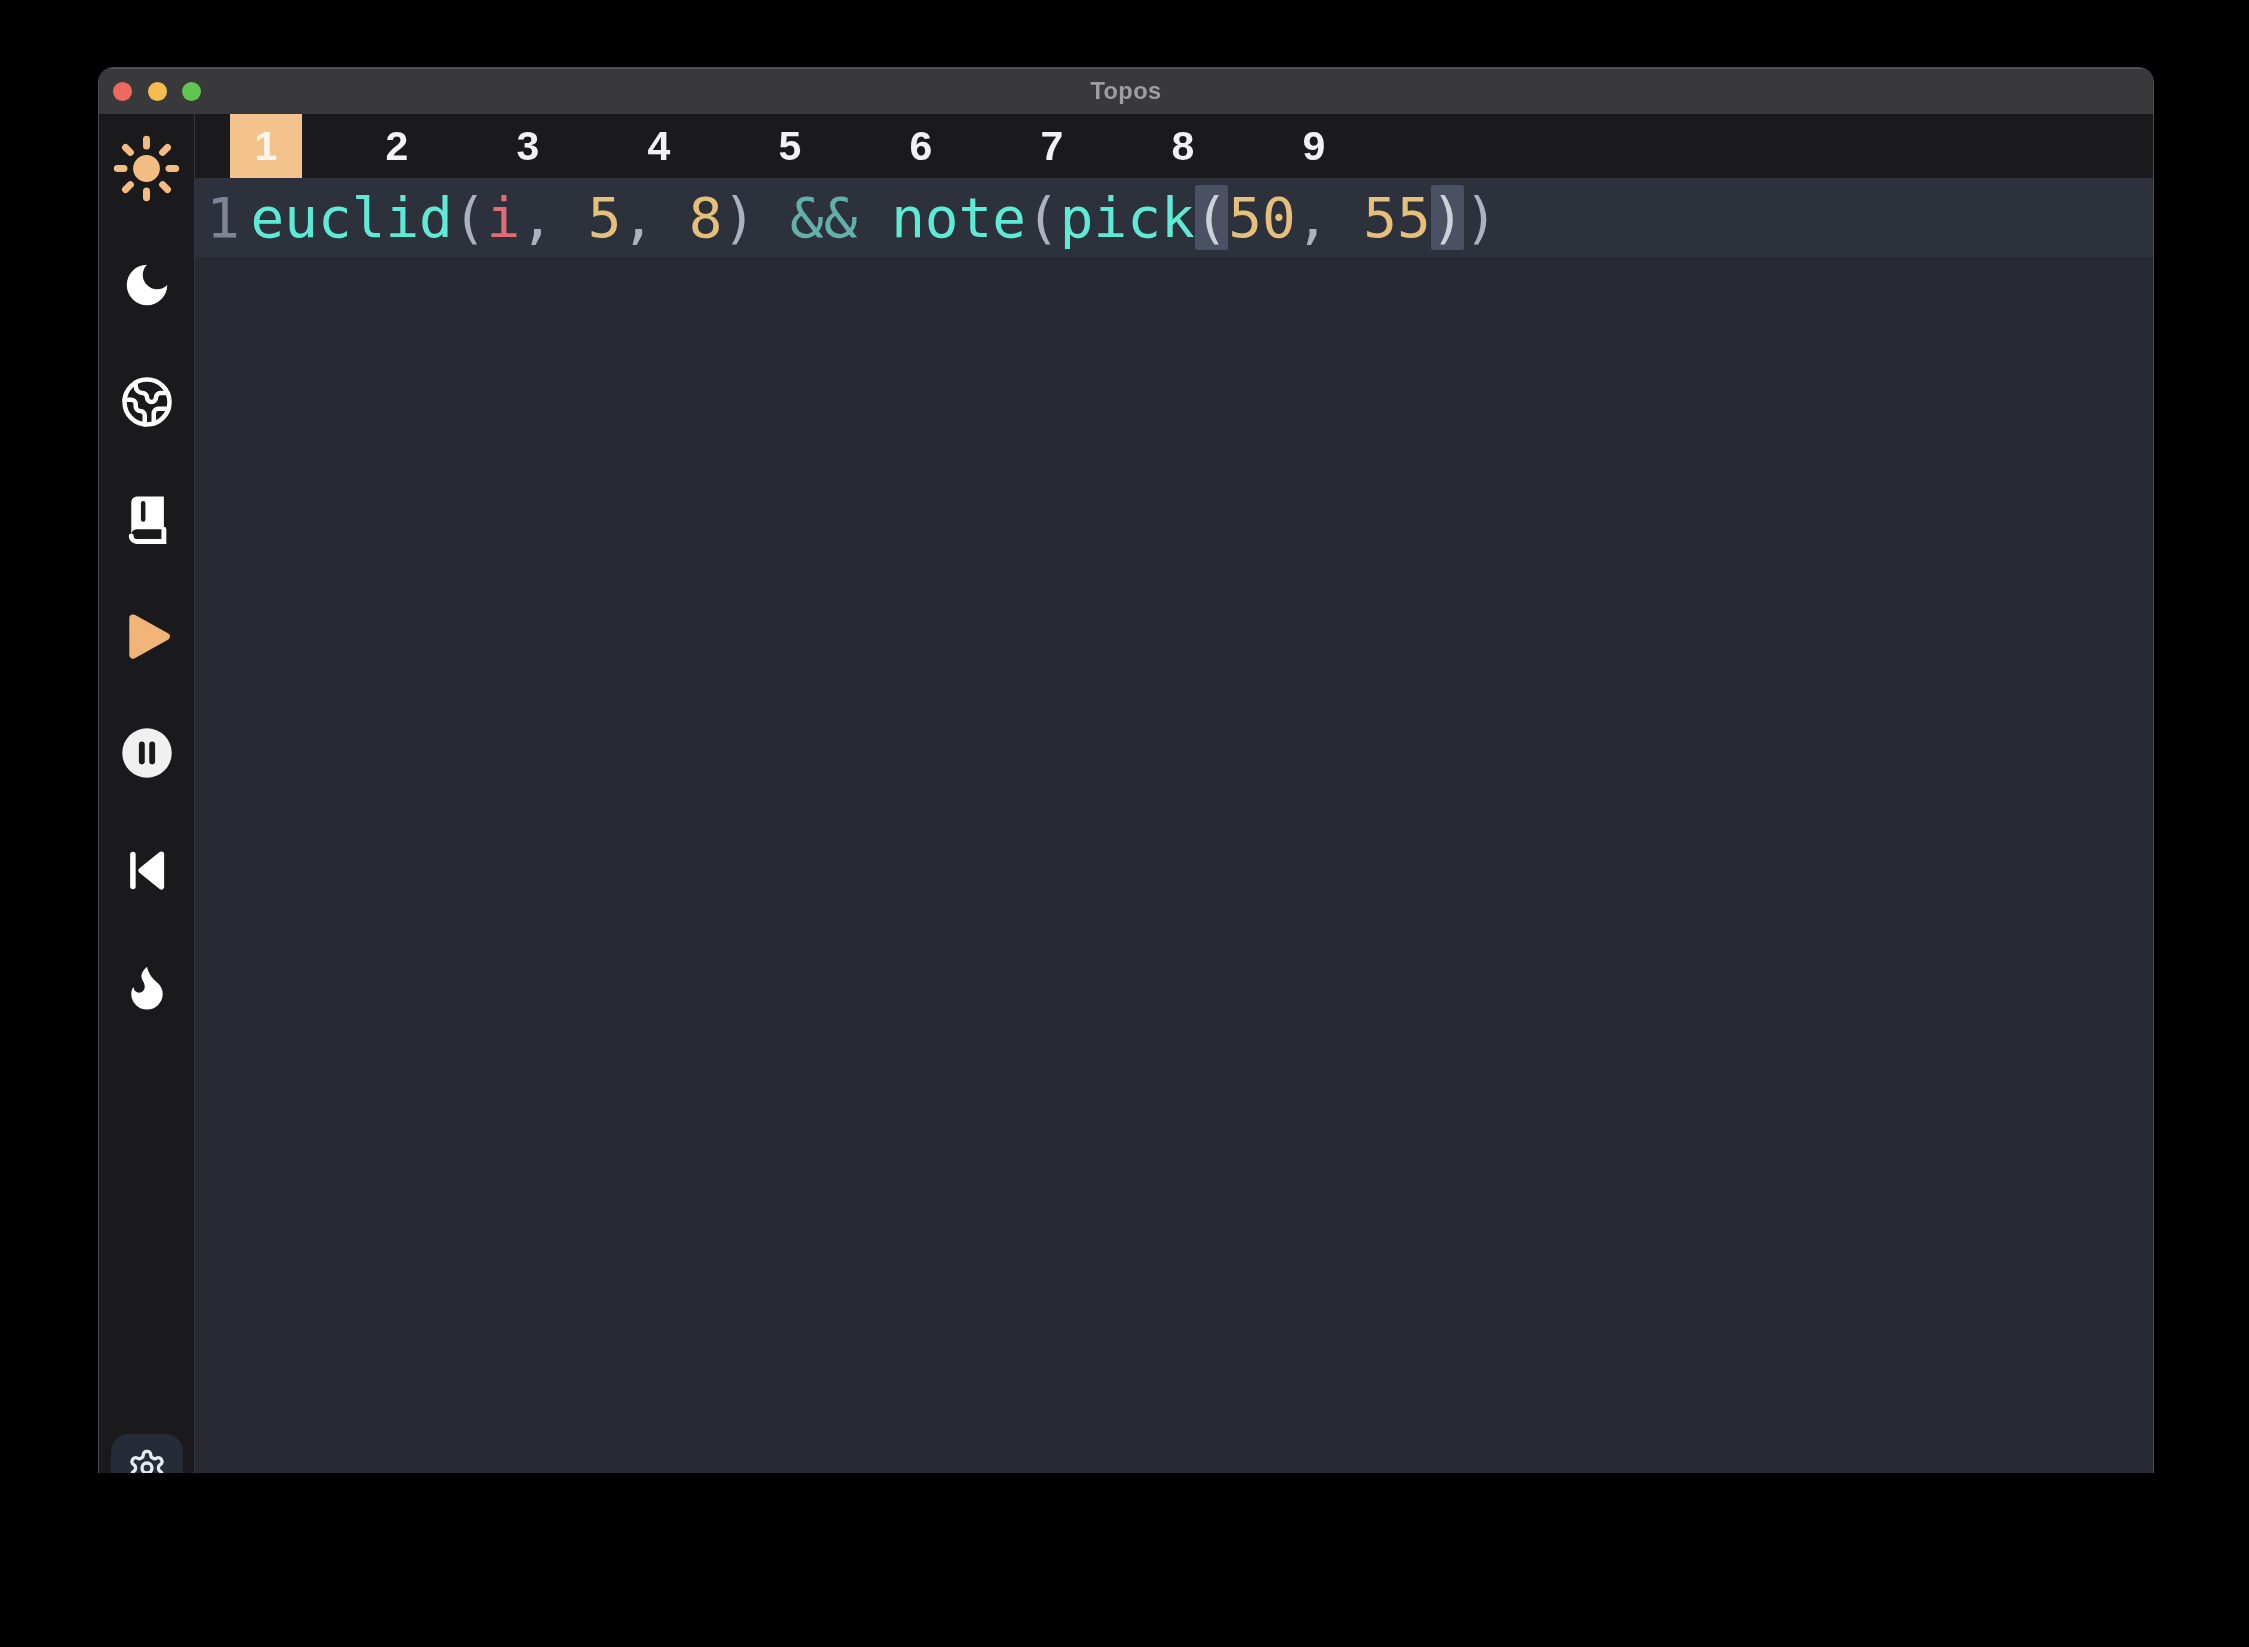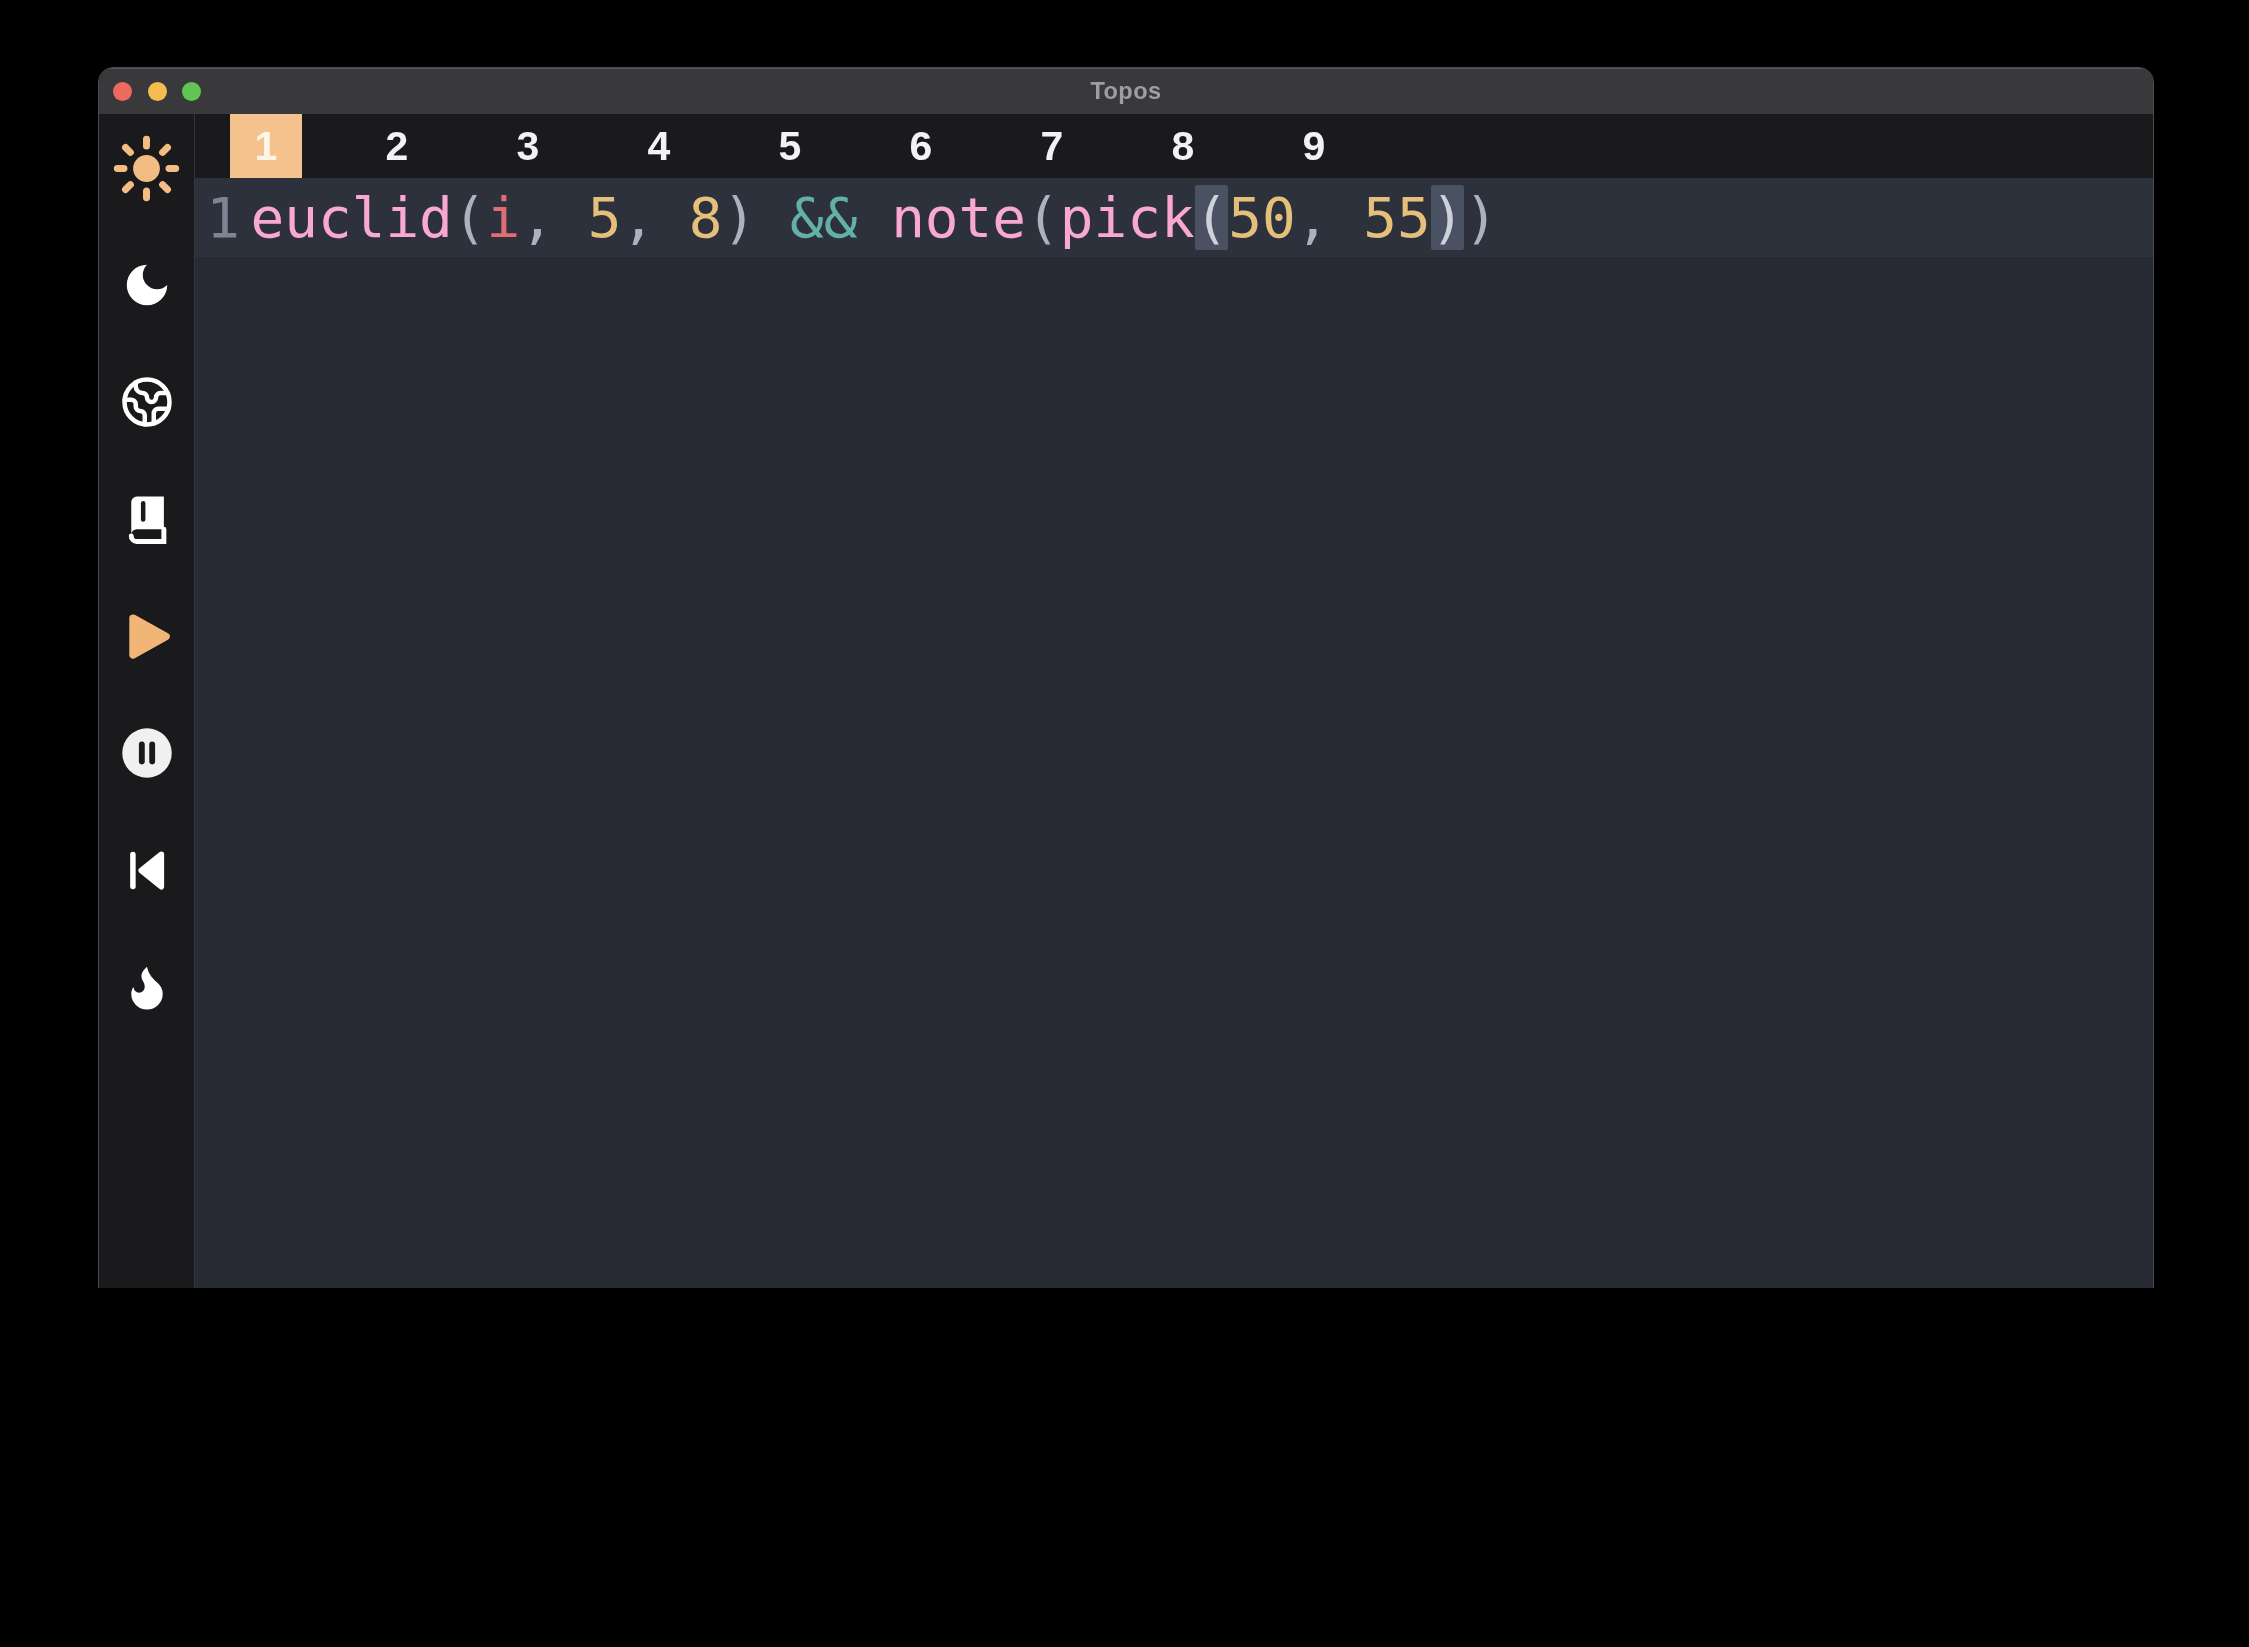--- a/index.html
+++ b/index.html
@@ -1,18 +1,18 @@
 <!DOCTYPE html>
 <html style="font-size:14px"><head>
 <meta charset="utf-8">
 <style>
   * { margin:0; padding:0; box-sizing:border-box; }
   html,body { background:#000; }
   .screen {
-    position:relative; width:2250px; height:1288px;
+    position:relative; width:2250px; height:1473px;
     background:#000; overflow:hidden;
     font-family:"Liberation Sans", sans-serif;
   }
   .window {
     position:absolute; left:99px; top:68px; width:2054px; height:1449px;
     border-radius:14px; overflow:hidden; background:#272a32;
     outline:0.9px solid #4a4c52;
     display:flex; flex-direction:column;
   }
   
@@ -61,21 +61,21 @@
   }
   .tab.active { background:#f4c28c; color:#fcf5e8; }
   .editor { flex:1; background:#272a32; cursor:text; }
   .code-line {
     height:79px; background:#2d313c;
     display:flex; align-items:center;
     font-family:"DejaVu Sans Mono", monospace; font-size:56px;
     white-space:pre;
   }
   .gutter-num { color:#7d8494; margin-left:11.3px; margin-right:10.5px; }
-  .tok-function { color:#f9a8d4; }
+  .tok-function { color:#5eead4; }
   .tok-number   { color:#e5c07b; }
   .tok-variable { color:#e06c75; }
   .tok-operator { color:#63b0aa; }
   .tok-punct    { color:#abb2bf; }
   .tok-bracket-match { background:#4a5162; color:#ccd1da; border-radius:2.6px; }
 </style>
 </head>
 <body>
 
 <div class="screen" data-name="desktop">

